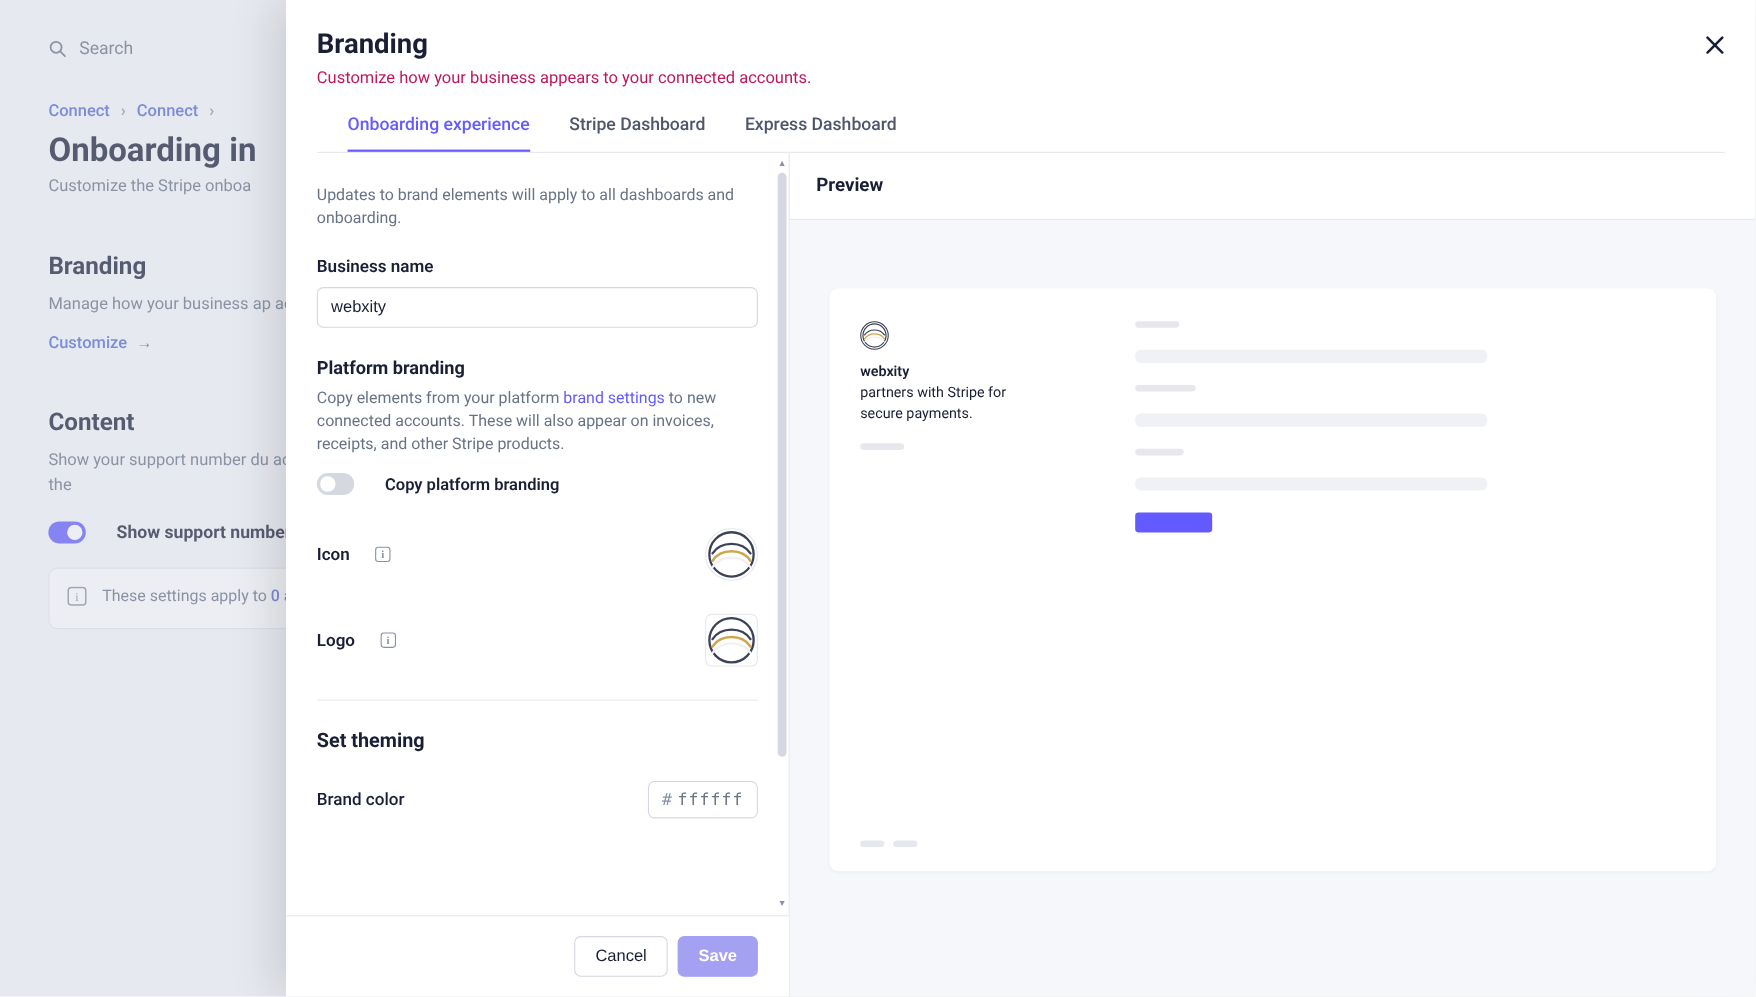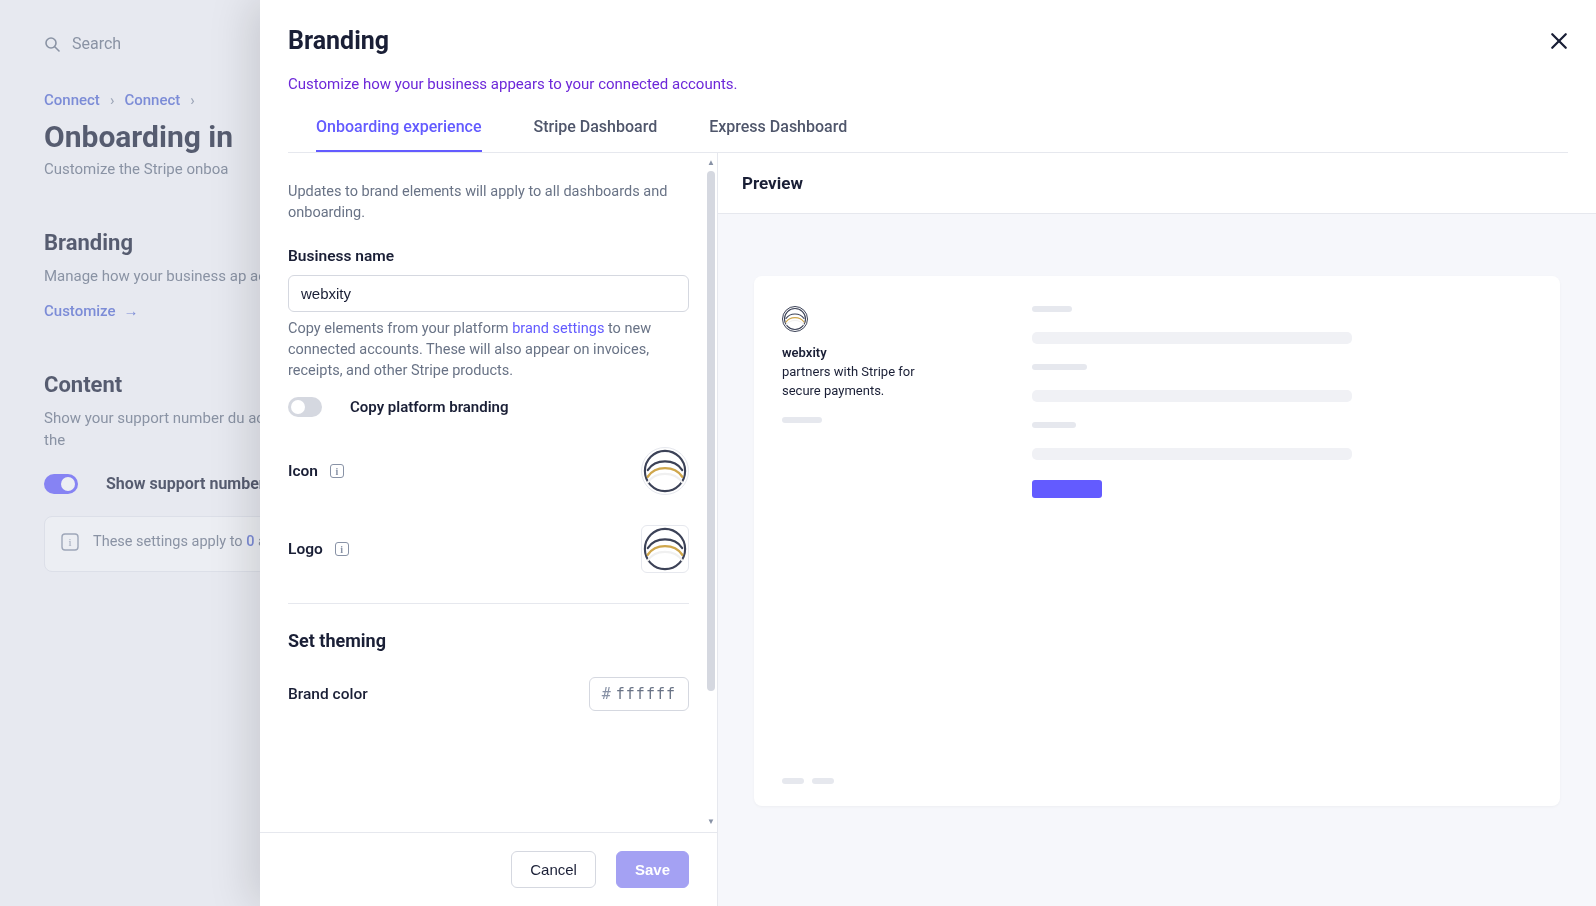--- a/index.html
+++ b/index.html
@@ -91,27 +91,27 @@
     background: #fff;
     box-shadow: -10px 0 40px rgba(0,0,0,0.13);
     display: flex;
     flex-direction: column;
   }
   .modal-header {
     padding: 26px 28px 0 28px;
     position: relative;
   }
   .modal-title { font-size: 25px; font-weight: 700; color: #1a1f36; }
-  .modal-subtitle { color: #6d28d9; margin-top: 20px; font-size: 15px; }
+  .modal-subtitle { color: #be185d; margin-top: 6px; font-size: 15px; }
   .close-btn { position: absolute; top: 32px; right: 28px; cursor: pointer; color: #1a1f36; }
   .close-btn svg { width: 18px; height: 18px; }
 
   .tabs {
     display: flex;
-    gap: 52px;
+    gap: 36px;
     margin-top: 24px;
     padding: 0 28px;
     border-bottom: 1px solid #e6e8ee;
   }
   .tab {
     padding-bottom: 14px;
     font-size: 16px;
     font-weight: 500;
     color: #4f566b;
     cursor: pointer;
@@ -182,21 +182,21 @@
 
   .sub-h { font-size: 16.5px; font-weight: 700; margin-top: 28px; color: #1a1f36; }
   .brand-link { color: #635bff; }
 
   .toggle-label { font-weight: 600; color: #1a1f36; font-size: 15px; }
 
   .icon-row {
     display: flex; justify-content: space-between; align-items: center;
     margin-top: 30px;
   }
-  .icon-row .k-label { font-weight: 600; color: #1a1f36; display: inline-flex; align-items: center; gap: 12px; font-size: 15.5px; }
+  .icon-row .k-label { font-weight: 600; color: #1a1f36; display: inline-flex; align-items: center; gap: 23px; font-size: 15.5px; }
   .mini-info {
     width: 14px; height: 14px;
     border: 1px solid #8892a6;
     border-radius: 3px;
     display: inline-flex; align-items: center; justify-content: center;
     font-size: 10px; color: #8892a6;
     font-family: Georgia, serif;
   }
   .icon-preview {
     width: 48px; height: 48px;
@@ -232,21 +232,21 @@
     color: #697386;
     letter-spacing: 1px;
   }
   .color-input-wrap .hash { color: #8892a6; }
 
   .modal-footer {
     border-top: 1px solid #e6e8ee;
     padding: 18px 28px;
     display: flex;
     justify-content: flex-end;
-    gap: 20px;
+    gap: 9px;
     background: #fff;
   }
   .btn {
     padding: 9px 18px;
     border-radius: 6px;
     font-size: 15px;
     font-weight: 500;
     cursor: pointer;
   }
   .btn-cancel { background: #fff; border: 1px solid #d5d8e0; color: #1a1f36; }
@@ -392,20 +392,21 @@
   <div class="modal-body">
 
     <div class="form-panel">
       <div class="scroll-container">
         <div class="form-scroll">
           <div class="section-desc">Updates to brand elements will apply to all dashboards and onboarding.</div>
 
           <div class="field-label">Business name</div>
           <input class="text-input" type="text" value="webxity" style="">
 
+          <div class="sub-h">Platform branding</div>
           <div class="section-desc">
             <span>Copy elements from your platform </span><a class="brand-link">brand settings</a><span> to new connected accounts. These will also appear on invoices, receipts, and other Stripe products.</span>
           </div>
 
           <div class="toggle-row" style="margin-top:16px;">
             <div class="toggle off">
                 <div class="knob"></div>
               </div>
             <div class="toggle-label">Copy platform branding</div>
           </div>

